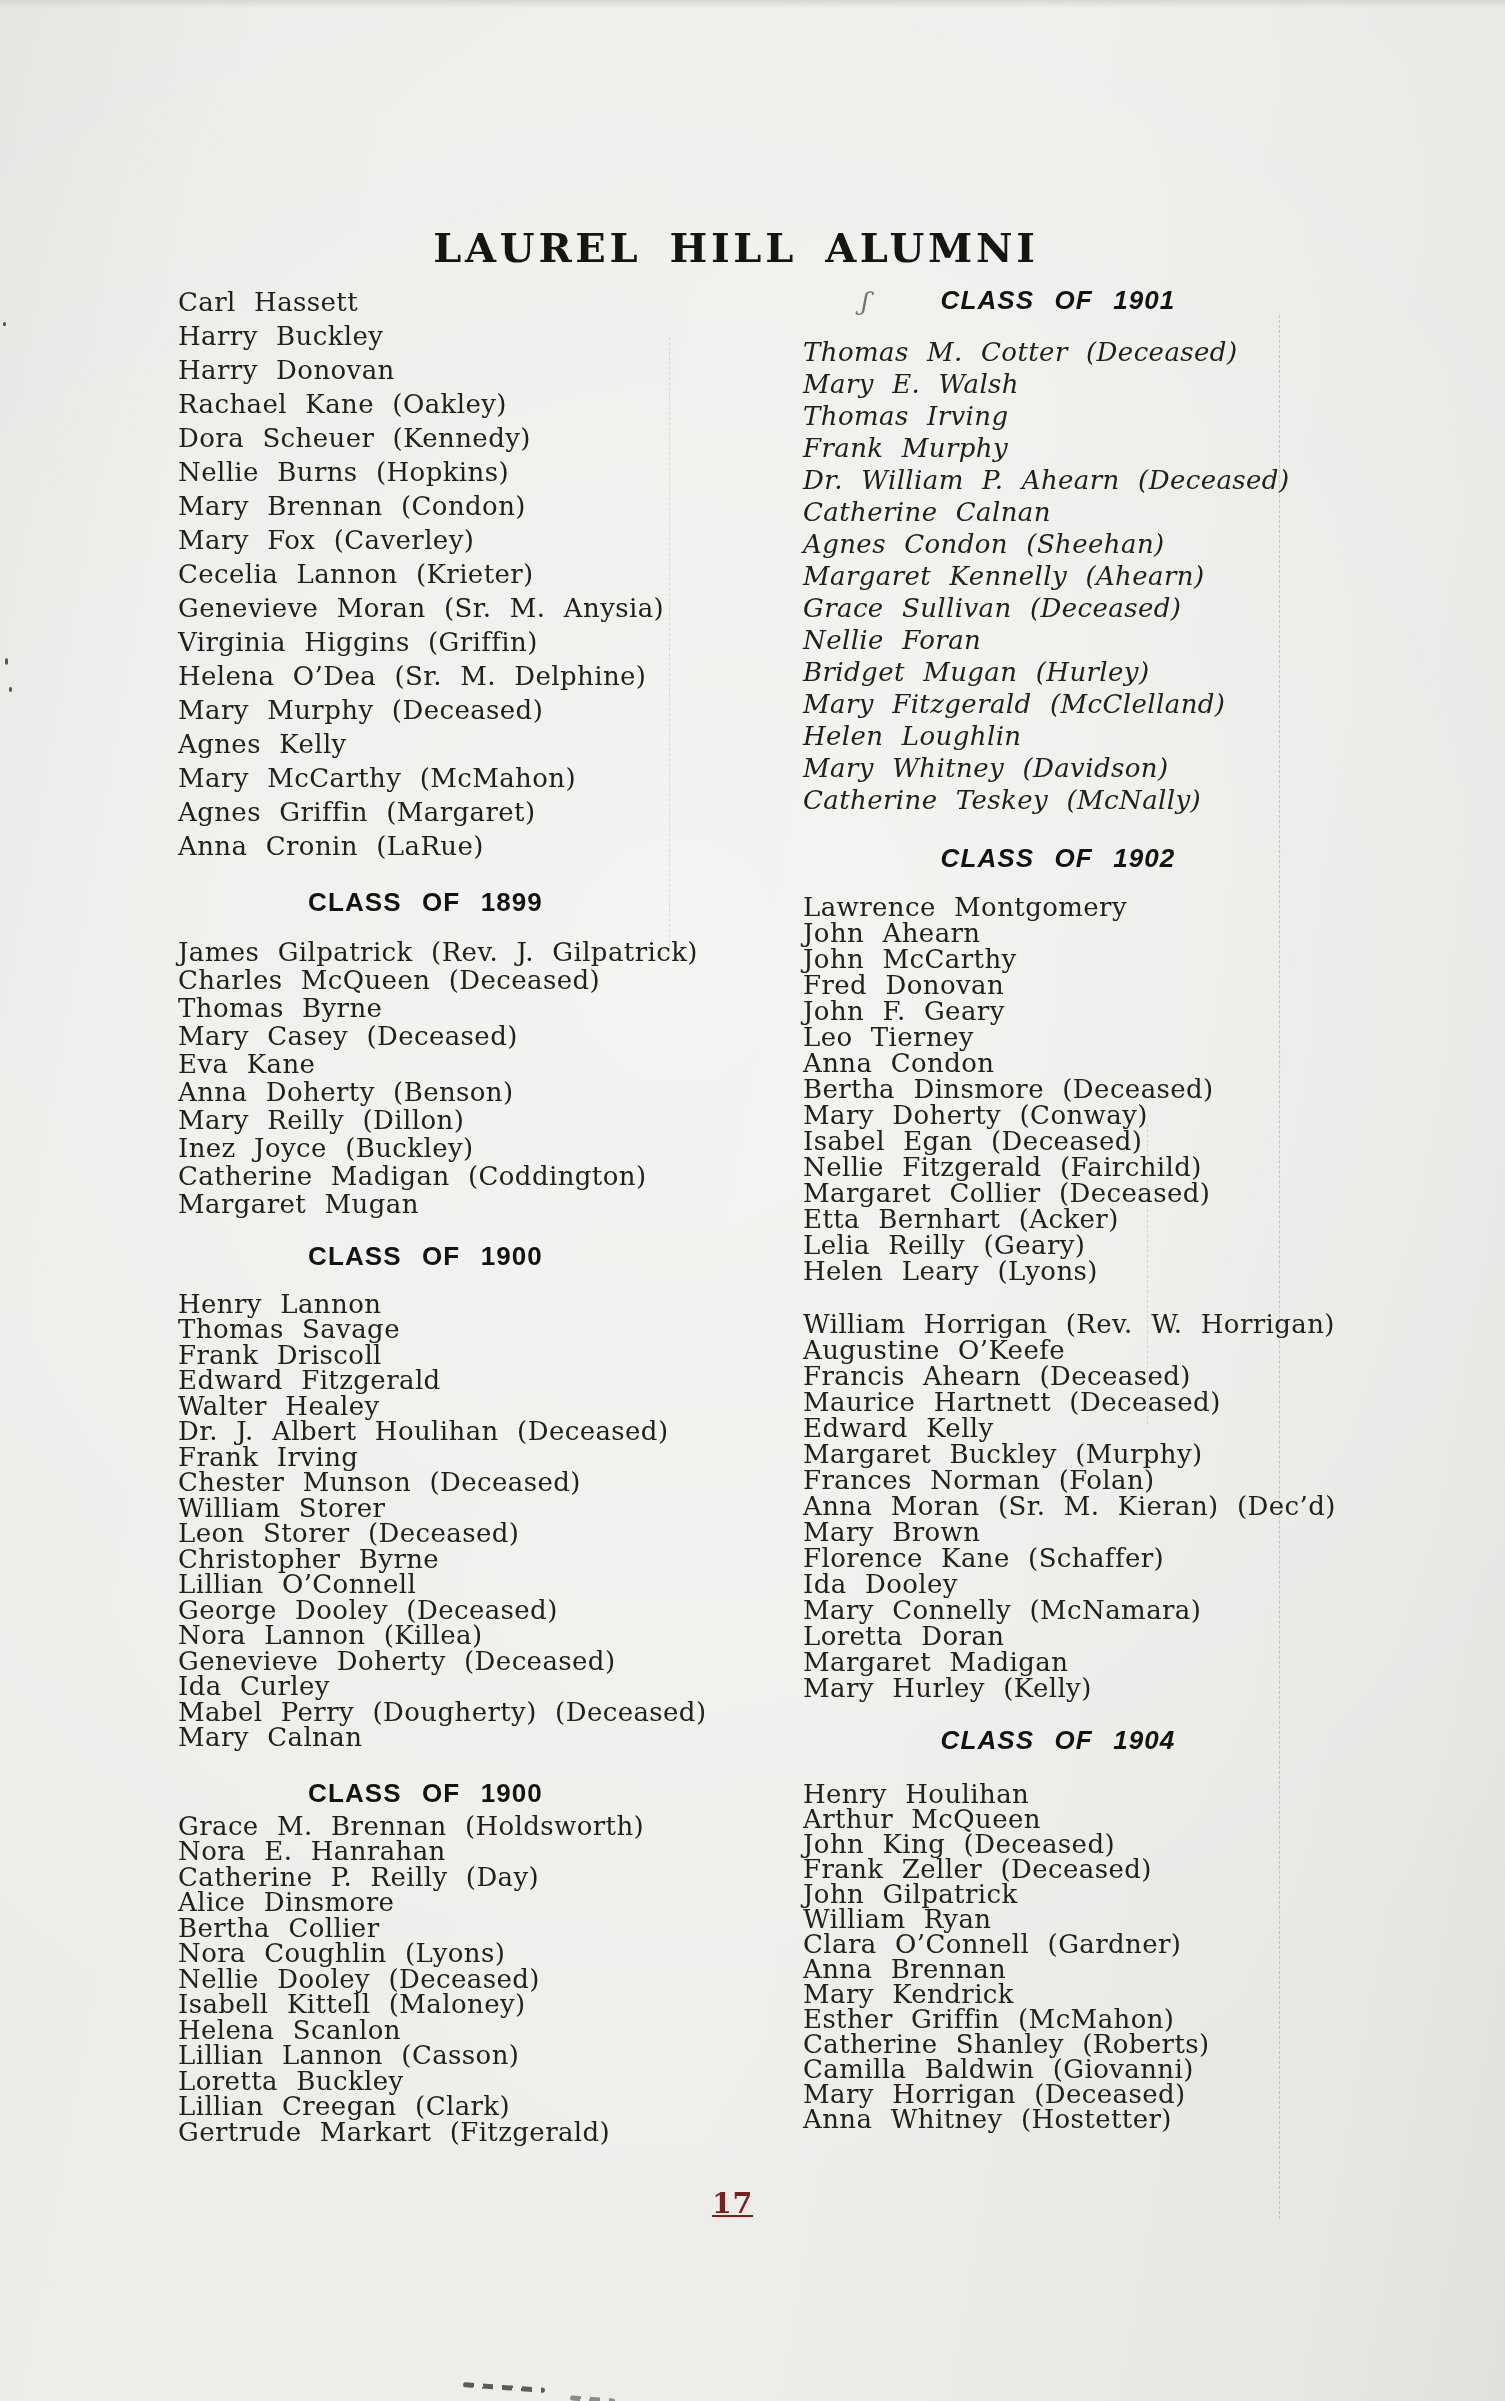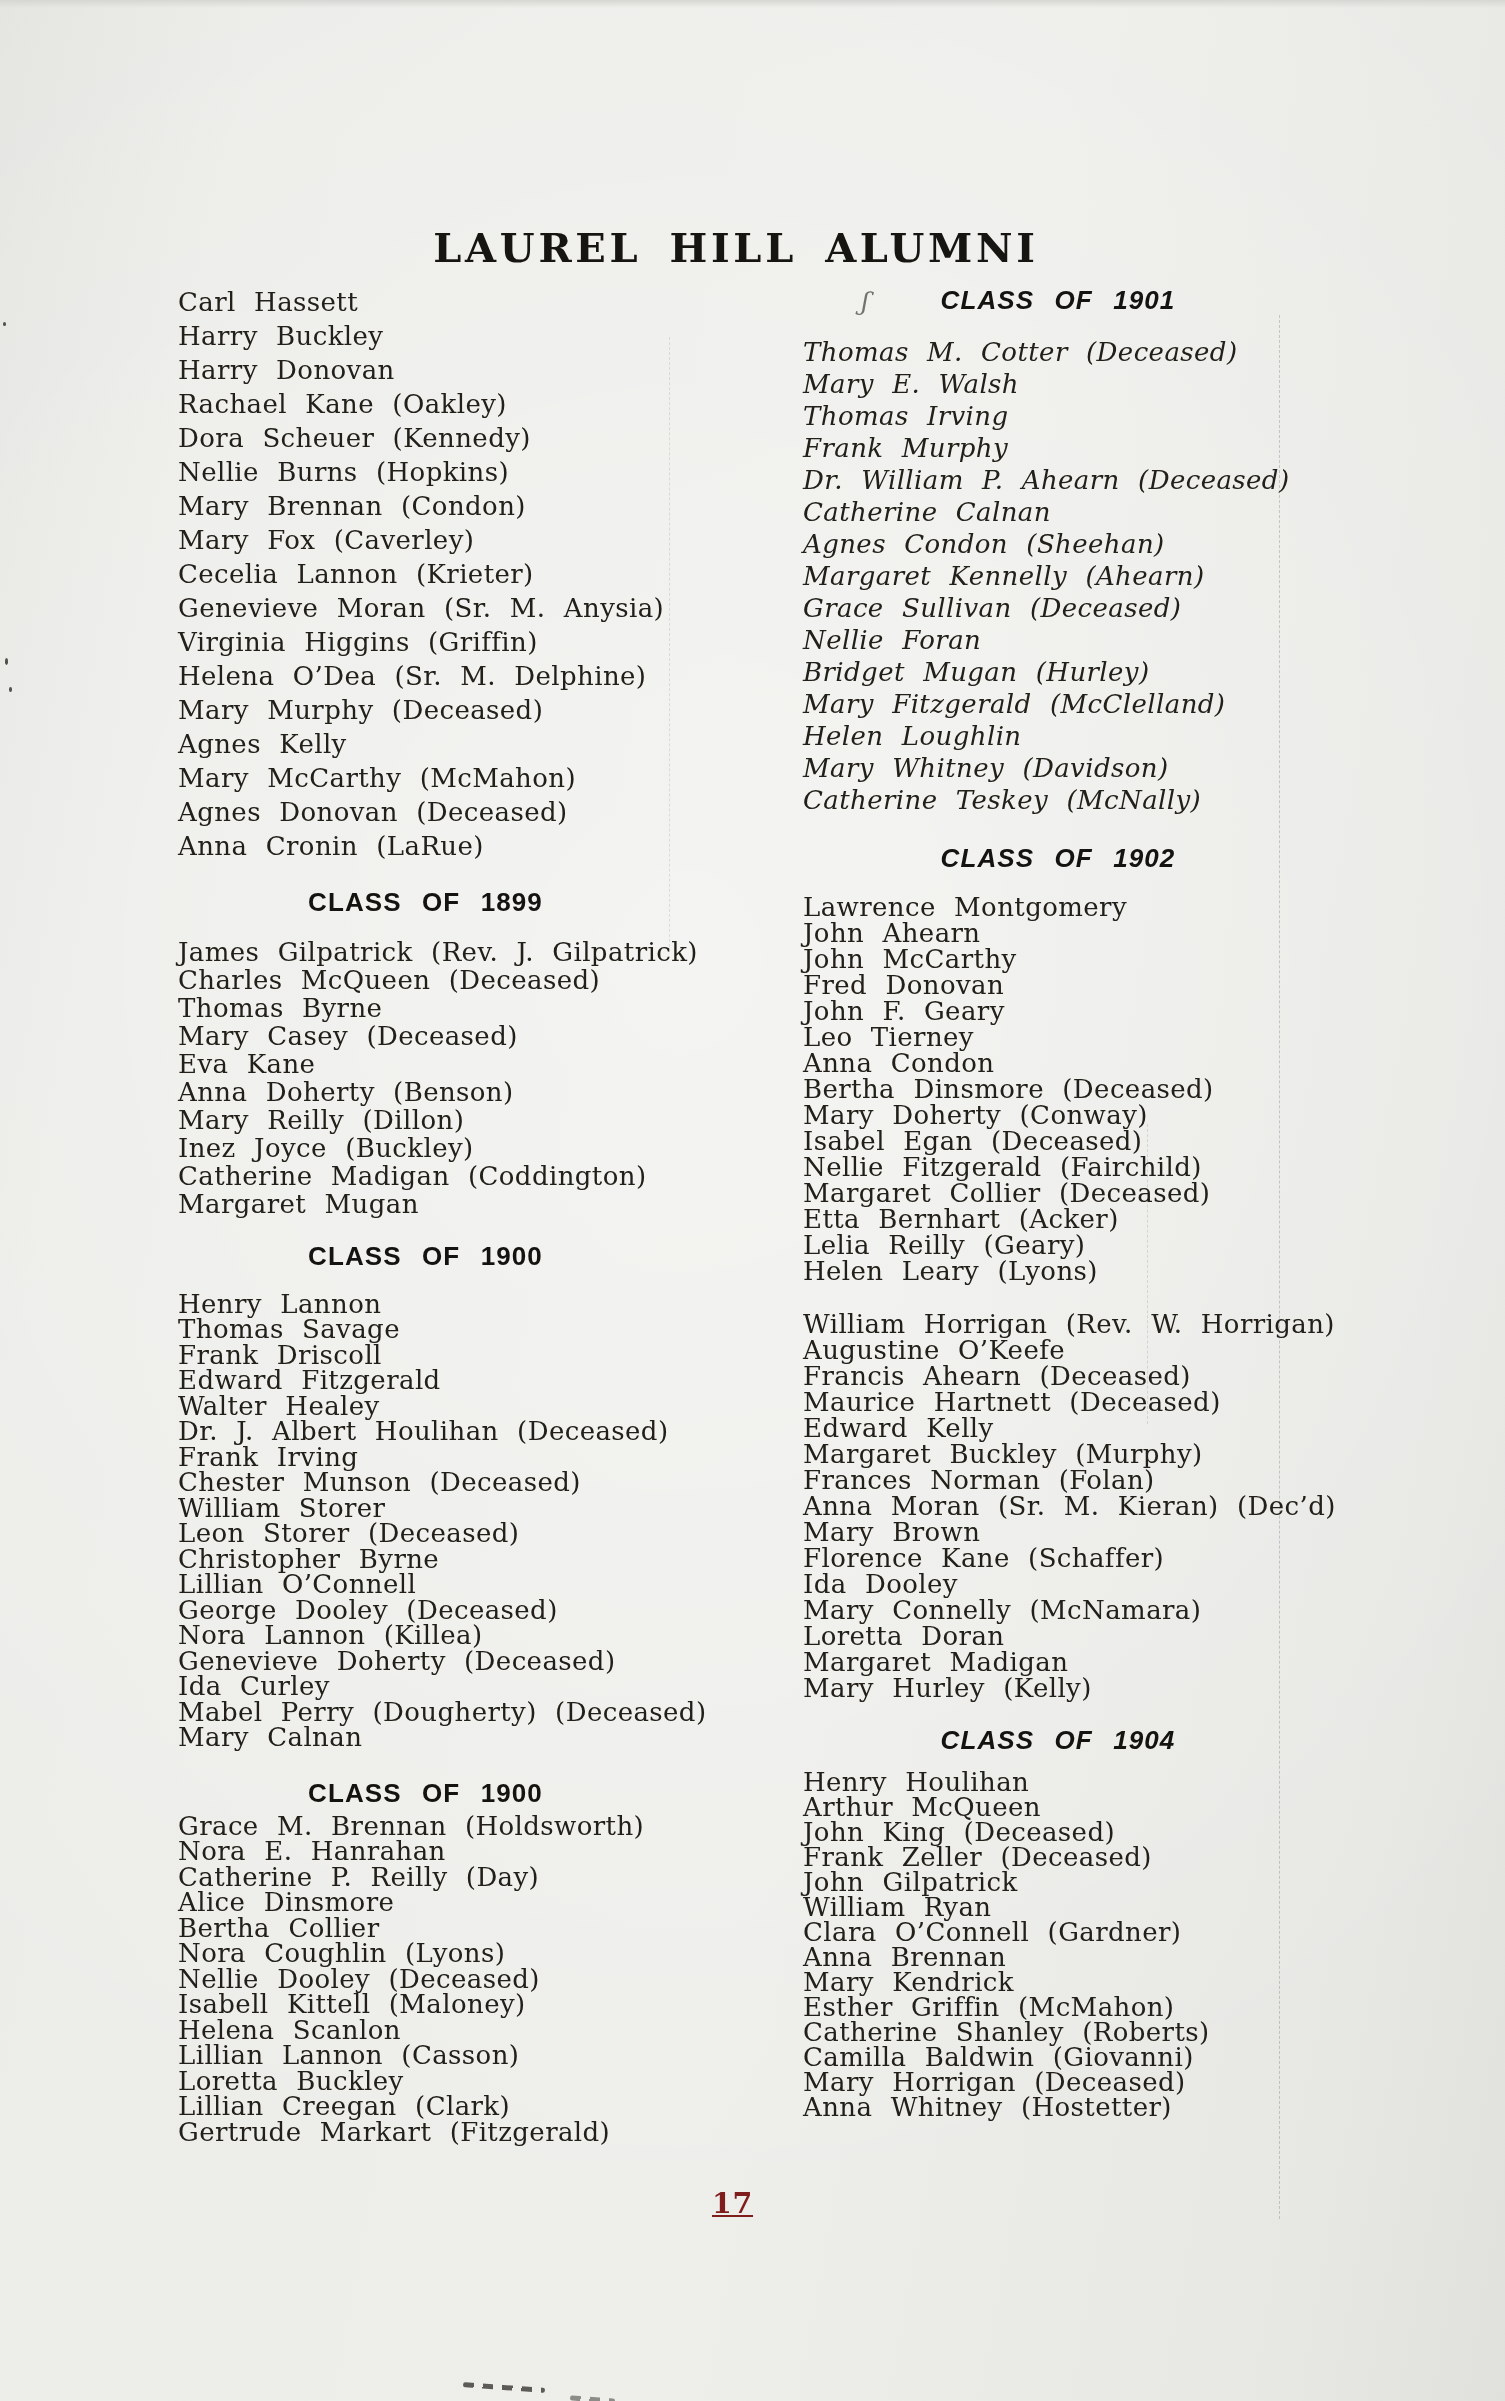--- a/index.html
+++ b/index.html
@@ -53,21 +53,21 @@
   .col.right .section:nth-of-type(3) li{line-height:26px;}
   .col.right .section:nth-of-type(4) li{line-height:25px;}
   
   .col.left  .section:nth-of-type(2){margin-top:24px;}
   .col.left  .section:nth-of-type(3){margin-top:22.5px;}
   .col.left  .section:nth-of-type(4){margin-top:27px;}
   .col.left  .section:nth-of-type(4) h2{margin-bottom:6px;}
   .col.right .section:nth-of-type(2){margin-top:27px;}
   .col.right .section:nth-of-type(3){margin-top:27px;}
   .col.right .section:nth-of-type(4){margin-top:24px;}
-  .col.right .section:nth-of-type(4) h2{margin-bottom:15px;}
+  .col.right .section:nth-of-type(4) h2{margin-bottom:27px;}
   .pagenum{
     position:absolute;left:712px;top:2186px;
     font:bold 28.5px "DejaVu Serif", serif;color:#7f1d1d;letter-spacing:0.7px;text-decoration:underline;
   }
   
   .vline{position:absolute;width:0;border-left:1.5px dashed rgba(50,48,44,.22);}
   .vline.r1{left:1279px;top:315px;height:1904px;}
   .vline.r2{left:1147px;top:1124px;height:300px;border-left-color:rgba(50,48,44,.14);}
   .vline.l1{left:669px;top:337px;height:615px;border-left-color:rgba(50,48,44,.12);}
   .speck{position:absolute;background:#55524c;border-radius:50%;}
@@ -101,21 +101,21 @@
           <li>Nellie Burns (Hopkins)</li>
           <li>Mary Brennan (Condon)</li>
           <li>Mary Fox (Caverley)</li>
           <li>Cecelia Lannon (Krieter)</li>
           <li>Genevieve Moran (Sr. M. Anysia)</li>
           <li>Virginia Higgins (Griffin)</li>
           <li>Helena O’Dea (Sr. M. Delphine)</li>
           <li>Mary Murphy (Deceased)</li>
           <li>Agnes Kelly</li>
           <li>Mary McCarthy (McMahon)</li>
-          <li>Agnes Donovan (Deceased)</li>
+          <li>Agnes Griffin (Margaret)</li>
           <li>Anna Cronin (LaRue)</li>
         </ul>
   </section>
 
   <section class="section">
     <h2>CLASS OF 1899</h2>
     <ul class="names">
           <li>James Gilpatrick (Rev. J. Gilpatrick)</li>
           <li>Charles McQueen (Deceased)</li>
           <li>Thomas Byrne</li>

